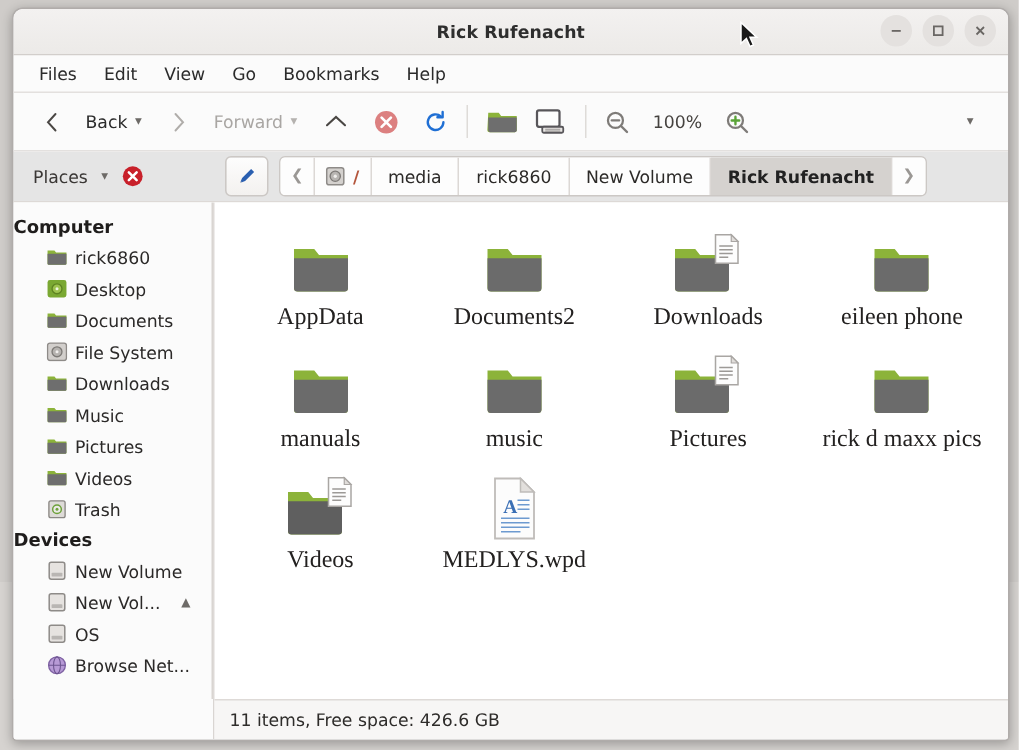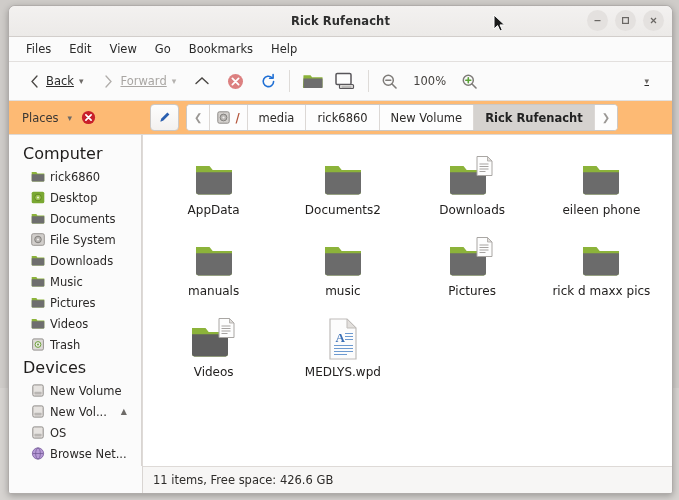--- a/index.html
+++ b/index.html
@@ -71,38 +71,37 @@
   
   .toolbar {
     height: 38px; flex: 0 0 38px;
     background: #fbfbfb;
     border-bottom: 1px solid #e3e0de;
     display: flex; align-items: center;
     padding: 0 6px;
     position: relative;
   }
   .tb-btn {
-    display: flex; align-items: center; gap: 5px;
+    display: flex; align-items: center; gap: 16px;
     padding: 3px 5px; border-radius: 3px;
     font-size: 11.5px; color: #2b2b2b;
     height: 26px;
-    text-decoration: underline;
   }
   .tb-btn.disabled { color: #a9a6a3; }
   .tb-sep {
     width: 1px; height: 22px; background: #dedbd8; margin: 0 7px;
   }
   .chev { font-size: 9px; color:#6d6a67; }
   .chev.dim { color:#b5b2af; }
   .zoom-label { font-size: 11.5px; color:#45423f; margin: 0 10px;}
   .tb-spacer{ flex:1 1 auto; }
   
   .row2 {
     height: 33px; flex: 0 0 33px;
-    background: #fdba74;
+    background: #e5e5e5;
     display: flex; align-items: center;
     border-bottom: 1px solid #ddd9d6;
   }
   .places-zone {
     width: 133px; flex: 0 0 133px;
     display:flex; align-items:center; gap:9px;
     padding-left: 13px; box-sizing:border-box;
     height: 100%;
   }
   .places-label { font-size: 11.5px; color:#3a3735; }
@@ -142,22 +141,22 @@
   }
   .sidebar {
     width: 133px; flex: 0 0 133px;
     background:#fbfbfb;
     border-right:1px solid #d9d5d2;
     padding-top: 6px;
     overflow:hidden;
     box-sizing:border-box;
   }
   .side-head {
-    font-size: 16px; font-weight: 400; color:#1f1d1c;
-    padding: 3px 0 3px 14px;
+    font-size: 12px; font-weight: 700; color:#1f1d1c;
+    padding: 3px 0 3px 0;
   }
   .side-item {
     display:flex; align-items:center; gap:5px;
     padding: 1px 0 1px 22px;
     font-size: 11.5px; color:#2b2928;
     height: 19px;
     position: relative;
   }
   .side-item .lbl { white-space:nowrap; overflow:hidden; }
   .eject { position:absolute; right:14px; color:#6e6b68; font-size:8px;}
@@ -176,22 +175,22 @@
     display:grid;
     grid-template-columns: repeat(4, 1fr);
     row-gap: 4px;
   }
   .cell {
     display:flex; flex-direction:column; align-items:center;
     padding-top: 6px; height: 71px;
   }
   .cell .ico { height: 44px; display:flex; align-items:flex-end; justify-content:center; position:relative;}
   .cell .nm {
-    margin-top: 4px; font-size: 12px; color:#232120;
-    text-align:center; white-space:nowrap;
+    margin-top: 4px; font-size: 16px; color:#232120;
+    text-align:center; white-space:nowrap;font-family:Liberation Serif, serif;
   }
   .status-left-pad{
     width:133px;flex:0 0 133px;background:#fbfbfb;border-right:1px solid #d9d5d2;height:100%;
   }
   .status-row{ display:flex; height:27px; flex:0 0 27px; }
   .status-main{
     flex:1 1 auto;background:#f7f6f5;border-top:1px solid #dedad7;
     display:flex;align-items:center;padding-left:10px;
     font-size:11.5px;color:#2e2c2a;box-sizing:border-box;
   }

